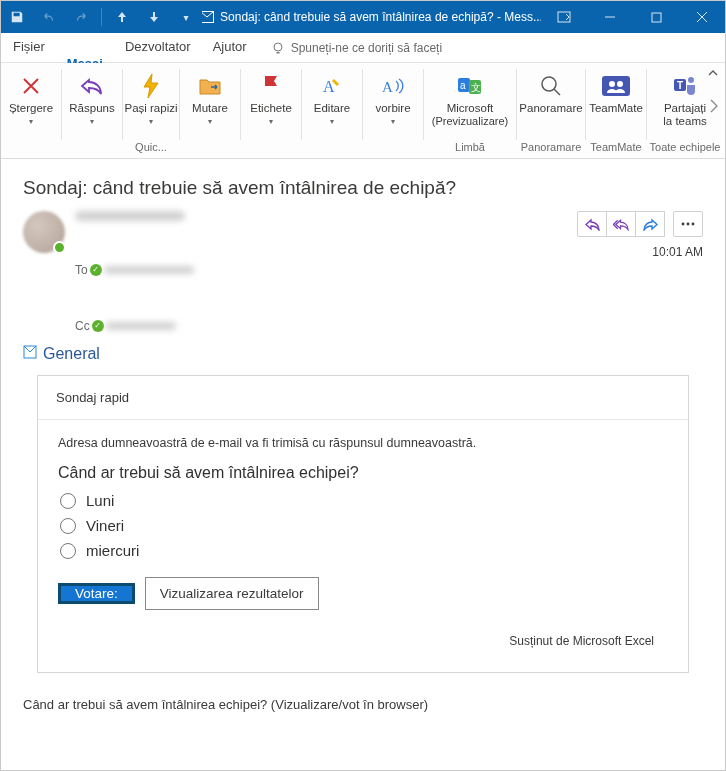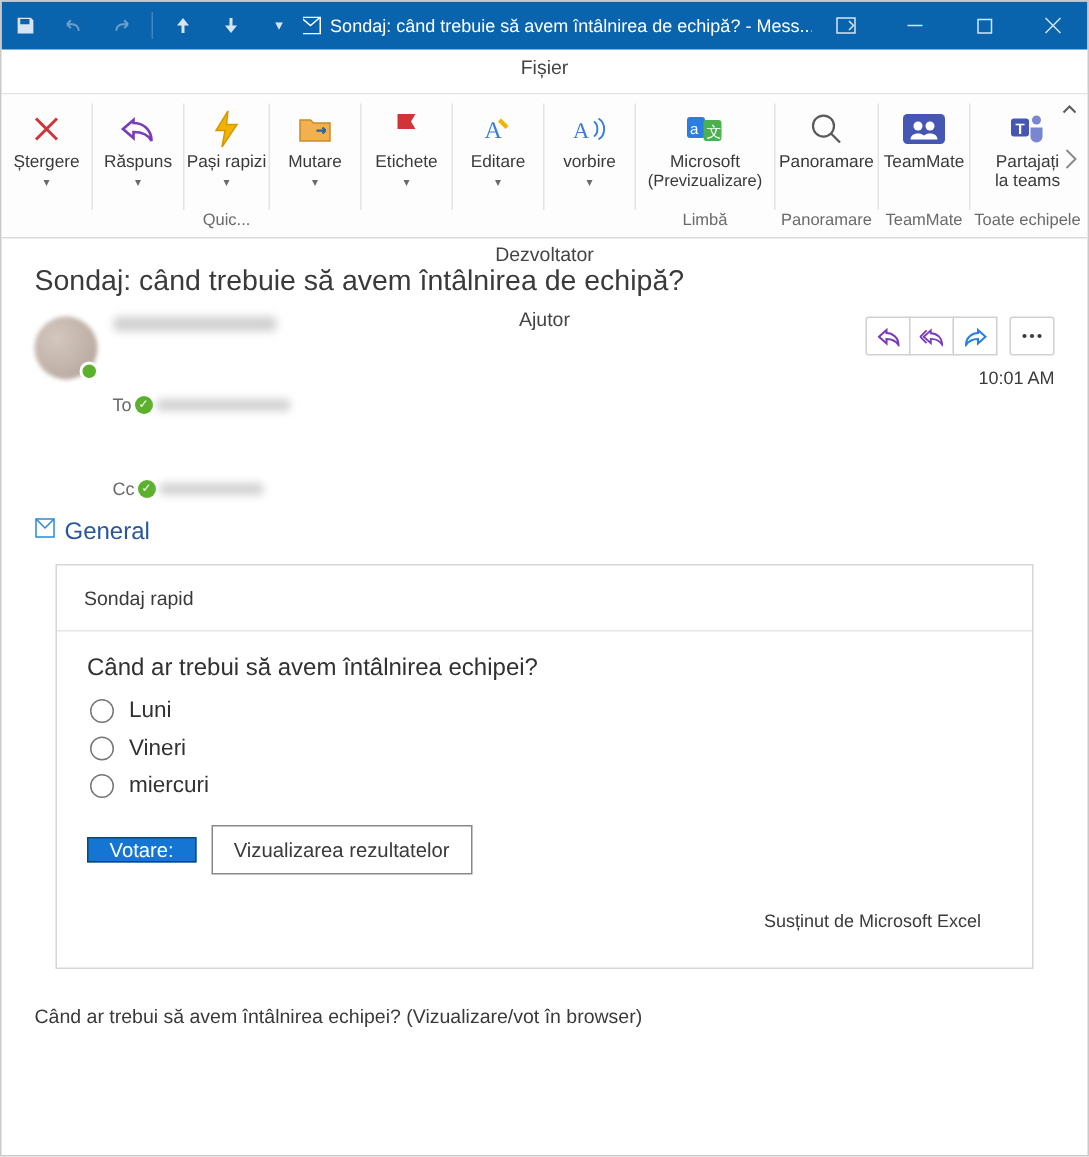--- a/index.html
+++ b/index.html
@@ -57,21 +57,20 @@
 
   
   .tabs {
     display: flex;
     align-items: center;
     padding: 0 10px;
     height: 30px;
     border-bottom: 1px solid #e3e3e3;
     font-size: 13px;
     gap: 18px;
-    flex-direction: column;
   }
   .tabs .tab { padding: 4px 2px 6px; cursor: pointer; color: #444; }
   .tabs .tab.active {
     color: #0a64ad;
     border-bottom: 3px solid #0a64ad;
     font-weight: 600;
     margin-top: 36px;
   }
   .tell-me {
     display: flex;
@@ -225,21 +224,21 @@
   .note { font-size:12.5px; color:#3b3a39; margin-bottom:14px; }
   .question { font-size:16px; margin-bottom:10px; }
   .opts { display:flex; flex-direction:column; gap:8px; margin: 0 0 18px 2px; }
   .opt { display:flex; align-items:center; gap:10px; font-size:15px; cursor:pointer; }
   .radio {
     width:16px; height:16px; border-radius:50%;
     border:1.5px solid #777; display:inline-block;
   }
   .poll-actions { display:flex; gap:10px; align-items:center; }
   .btn-primary {
-    background:#1476d2; color:#fff; border:1px solid #0c4a6e;
+    background:#1476d2; color:#fff; border:3px solid #0c4a6e;
     padding:0 14px; font-size:13.5px; cursor:pointer;
   }
   .btn-secondary {
     background:#fff; color:#3b3a39; border:1px solid #8a8886;
     padding:8px 14px; font-size:13.5px; cursor:pointer;
   }
   .poll-foot {
     text-align:right; font-size:12px; color:#3b3a39;
     padding: 24px 14px 14px;
   }
@@ -319,20 +318,29 @@
         </svg>
     </button>
   </div>
 </div>
 
 <div class="tabs">
   <div class="tab">Fișier</div>
   <div class="tab active">Mesaj</div>
   <div class="tab">Dezvoltator</div>
   <div class="tab">Ajutor</div>
+  <div class="tell-me">
+    <span>
+      <svg width="14" height="14" viewBox="0 0 14 14">
+          <circle cx="7" cy="6" r="4" fill="none" stroke="#7a7a7a"></circle>
+          <path d="M5.5 11h3v1.5h-3z" fill="#7a7a7a"></path>
+        </svg>
+    </span>
+    <span>Spuneți-ne ce doriți să faceți</span>
+  </div>
 </div>
 
 <div class="ribbon">
   <span class="collapse">
     <svg width="12" height="12" viewBox="0 0 12 12">
         <path d="M2 8l4-4 4 4" fill="none" stroke="currentColor" stroke-width="1.3"></path>
       </svg>
   </span>
 
   <div class="group">
@@ -608,20 +616,21 @@
           <rect x="1" y="1" width="12" height="12" fill="none" stroke="#2b88d8"></rect>
           <path d="M1 1l6 6 6-6" fill="none" stroke="#2b88d8"></path>
         </svg>
     </span>
     <span>General</span>
   </div>
 
   <div class="poll-card">
     <div class="card-head">Sondaj rapid</div>
     <div class="card-body">
+      <div class="note">Adresa dumneavoastră de e-mail va fi trimisă cu răspunsul dumneavoastră.</div>
       <div class="question">Când ar trebui să avem întâlnirea echipei?</div>
       <div class="opts">
         <label class="opt">
           <span class="radio"></span>
           <span>Luni</span>
         </label>
         <label class="opt">
           <span class="radio"></span>
           <span>Vineri</span>
         </label>

